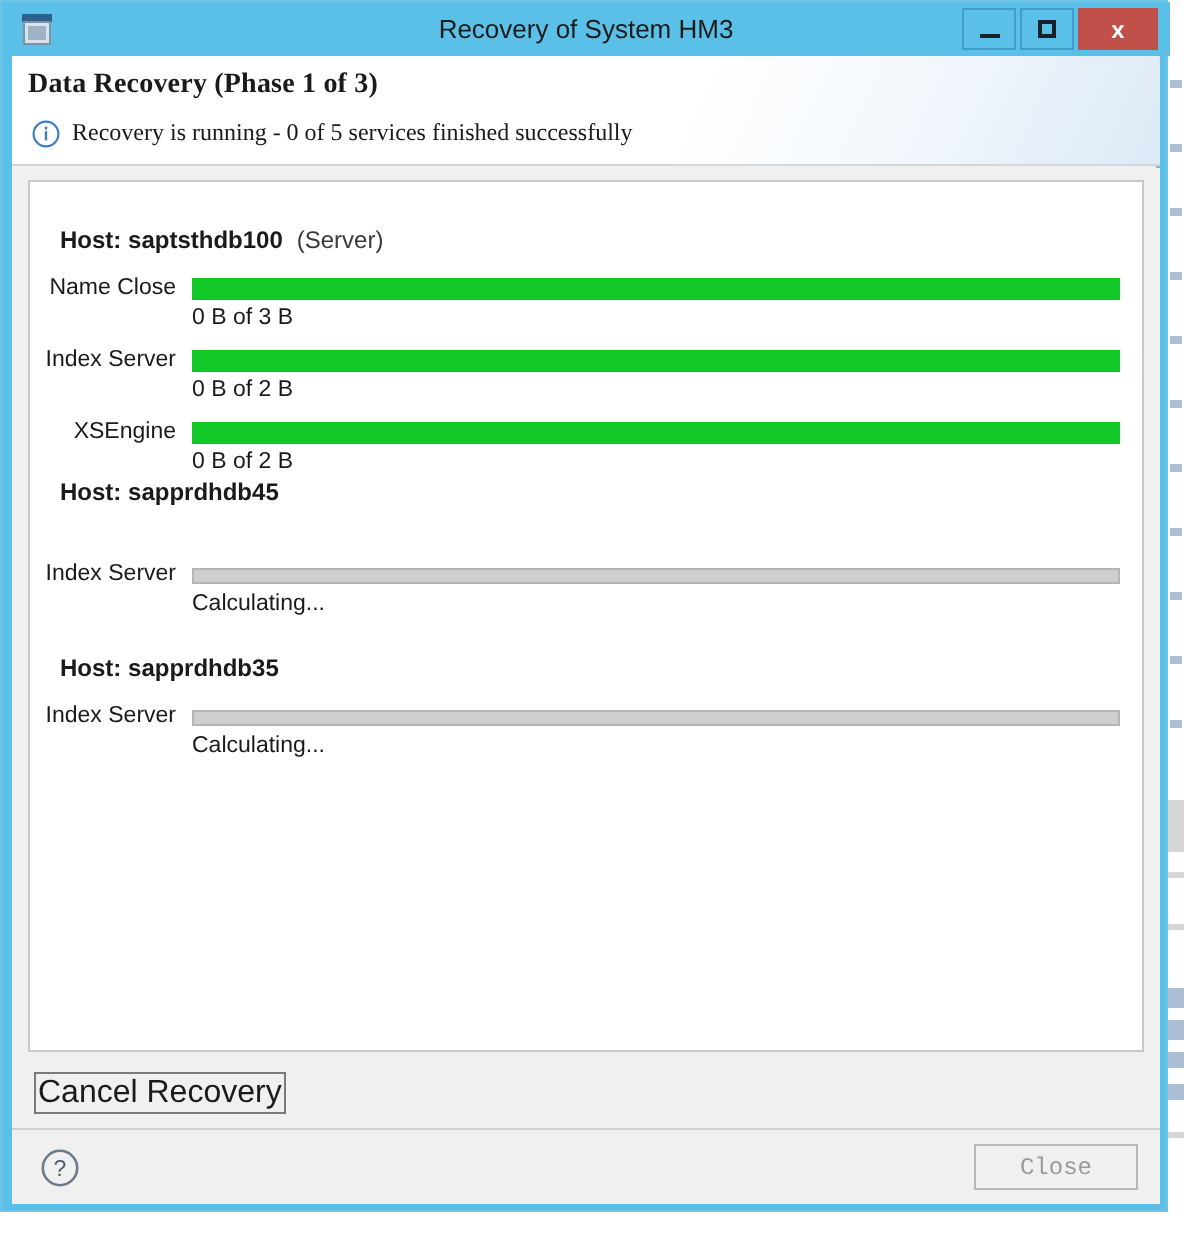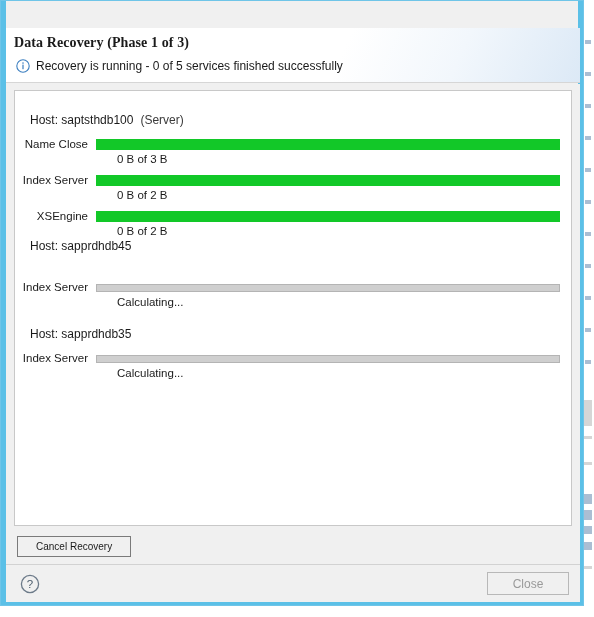--- a/index.html
+++ b/index.html
@@ -147,20 +147,21 @@
     color: #1a1a1a;
     letter-spacing: .1px;
     font-family: Liberation Serif, serif;
   }
   #status-row {
     position: absolute;
     left: 10px; top: 31px;
     display: flex;
     align-items: flex-end;
     gap: 6px;
+    font-family: Liberation Serif, serif;
   }
   #info-icon {
     width: 14px; height: 14px;
     flex: 0 0 auto;
   }
   #status-text {
     font-size: 12px;
     color: #1a1a1a;
     white-space: nowrap;
   }
@@ -186,21 +187,21 @@
 
   .host-block { position: absolute; left: 0; width: 100%; }
 
   .host-title {
     position: absolute;
     left: 15px;
     font-size: 12px;
     color: #1a1a1a;
     white-space: nowrap;
   }
-  .host-title b { font-weight: normal; }
+  .host-title b { font-weight: bold; }
   .host-title .master {
     font-weight: normal;
     color: #3a3a3a;
     margin-left: 7px;
   }
 
   .svc-row { position: absolute; left: 0; width: 100%; height: 31px; }
 
   .svc-label {
     position: absolute;
@@ -234,42 +235,41 @@
     height: 100%;
     background: #12c828;
   }
   .svc-detail {
     position: absolute;
     left: 81px;
     top: 15px;
     font-size: 11.5px;
     color: #1a1a1a;
     white-space: nowrap;
-    margin-left: 21px;
   }
 
   
   #cancel-bar {
     position: absolute;
     left: 5px; top: 531px;
     width: 574px;
     height: 33px;
     background: #f0f0f0;
     border-bottom: 1px solid #d2d2d2;
     box-sizing: border-box;
   }
   #cancel-btn {
     position: absolute;
     left: 11px; top: 4px;
     height: 21px;
-    padding: 0 18px;
+    padding: 0 1px;
     background: #f0f0f0;
     border: 1px solid #7a7a7a;
     box-sizing: border-box;
-    font-size: 10px;
+    font-size: 16px;
     font-family: "Liberation Sans", sans-serif;
     color: #1a1a1a;
     line-height: 19px;
     cursor: pointer;
   }
 
   
   #footer {
     position: absolute;
     left: 5px; top: 564px;
@@ -284,21 +284,21 @@
     cursor: pointer;
   }
   #close-btn {
     position: absolute;
     right: 11px; top: 7px;
     width: 82px; height: 23px;
     background: #f0f0f0;
     border: 1px solid #b8b8b8;
     box-sizing: border-box;
     font-size: 12px;
-    font-family: Liberation Sans, sans-serif;
+    font-family: Liberation Mono, monospace;
     color: #9a9a9a;
     line-height: 21px;
     text-align: center;
   }
 </style>
 </head>
 <body>
 
 <div id="desktop">
 
@@ -323,20 +323,39 @@
     <div class="bg-fleck wide" style="top:542px;height:8px"></div>
     <div class="bg-fleck gray wide" style="top:566px;height:3px"></div>
   </div>
 
   <div id="window">
 
     <div class="win-frame-l"></div>
     <div class="win-frame-r"></div>
     <div class="win-frame-b"></div>
 
+    <div id="titlebar">
+      <div id="app-icon">
+        <svg viewBox="0 0 17 17" width="17" height="17">
+          <rect x="1" y="1" width="15" height="4" fill="#2c5f8a"></rect>
+          <rect x="2" y="5" width="13" height="11" fill="#d7e3ed" stroke="#7b93a8"></rect>
+          <rect x="4" y="7" width="9" height="7" fill="#9fb3c4"></rect>
+        </svg>
+      </div>
+      <div id="win-title">Recovery of System HM3</div>
+      <div class="win-btns">
+        <div class="win-btn">
+          <span class="glyph-min"></span>
+        </div>
+        <div class="win-btn">
+          <span class="glyph-max"></span>
+        </div>
+        <div class="win-btn close">x</div>
+      </div>
+    </div>
 
     <div id="header">
       <div id="header-title">Data Recovery (Phase 1 of 3)</div>
       <div id="status-row">
         <span id="info-icon">
           <svg viewBox="0 0 14 14" width="14" height="14">
             <circle cx="7" cy="7" r="6.2" fill="none" stroke="#3c7fc0" stroke-width="1.1"></circle>
             <rect x="6.4" y="5.6" width="1.2" height="4.6" fill="#3c7fc0"></rect>
             <rect x="6.4" y="3.3" width="1.2" height="1.5" fill="#3c7fc0"></rect>
           </svg>

